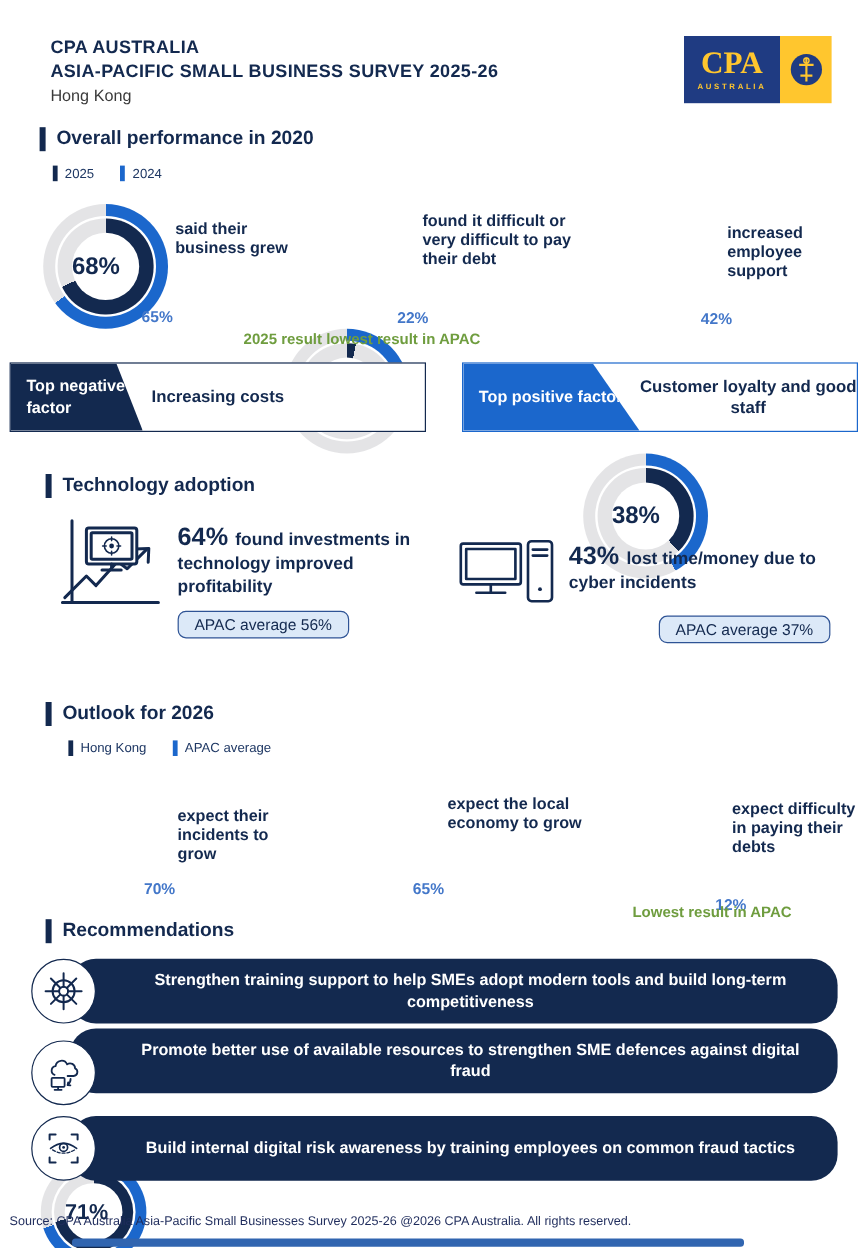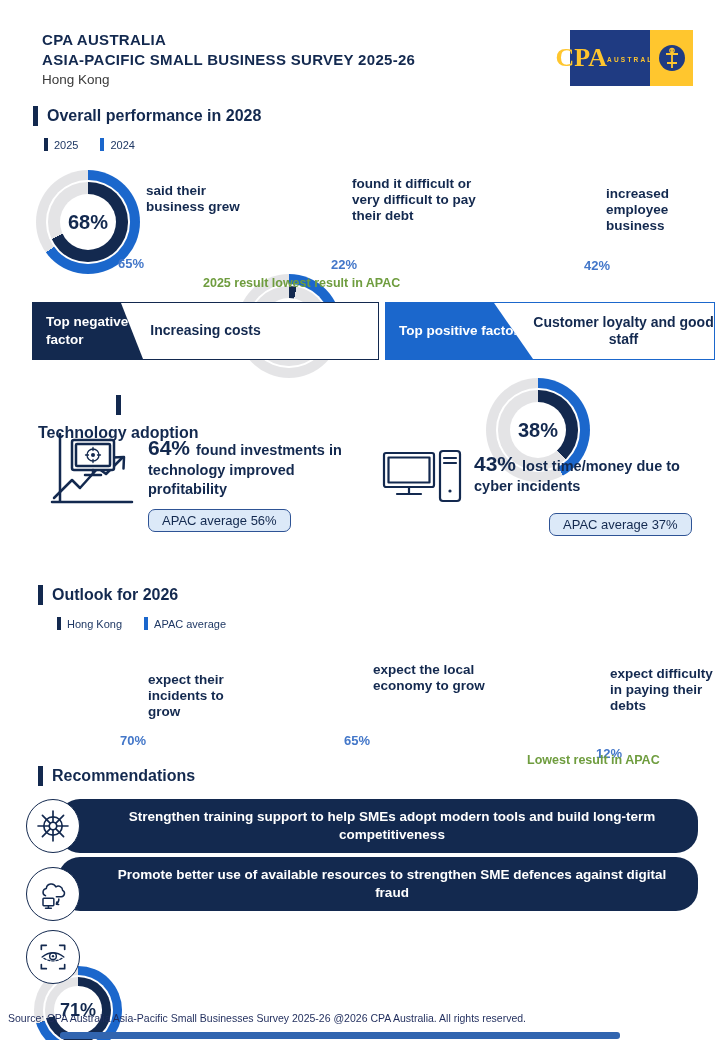--- a/index.html
+++ b/index.html
@@ -9,21 +9,21 @@
   }
   *{margin:0;padding:0;box-sizing:border-box;}
   body{font-family:"Liberation Sans","DejaVu Sans",sans-serif;background:#fff;}
   .page{position:relative;width:720px;height:1040px;background:#fff;overflow:hidden;}
   .abs{position:absolute;}
 
   
   .h-title{font-size:15px;font-weight:bold;color:var(--navy);line-height:1.3;letter-spacing:.3px;}
   .region{font-size:13.5px;color:#3a3a3a;margin-top:3px;}
   .logo{display:flex;}
-  .logo-left{width:80px;height:56px;background:var(--logo-navy);display:flex;flex-direction:row;align-items:center;justify-content:center;}
+  .logo-left{width:80px;height:56px;background:var(--logo-navy);display:flex;flex-direction:column;align-items:center;justify-content:center;}
   .logo-cpa{font-family:"Liberation Serif","DejaVu Serif",serif;font-weight:bold;font-size:26px;color:var(--gold);line-height:1;}
   .logo-aus{font-size:6.5px;letter-spacing:2.2px;color:var(--gold);margin-top:3px;font-weight:bold;}
   .logo-right{width:43px;height:56px;background:var(--gold);display:flex;align-items:center;justify-content:center;}
 
   
   .sec-h{display:flex;align-items:center;gap:9px;}
   .sec-bar{width:5px;height:20px;background:var(--navy);}
   .sec-title{font-size:16px;font-weight:bold;color:var(--navy);}
 
   
@@ -32,30 +32,30 @@
   .leg-swatch{width:4px;height:13px;}
   .leg-label{font-size:11px;color:#1F3864;}
 
   
   .donut{position:relative;border-radius:50%;
     background:conic-gradient(var(--blue) calc(var(--outer-deg)*1deg),var(--gray) 0);}
   .donut .gap{position:absolute;inset:10%;background:#fff;border-radius:50%;}
   .donut .inner{position:absolute;inset:12%;border-radius:50%;
     background:conic-gradient(var(--navy) calc(var(--inner-deg)*1deg),var(--gray) 0);}
   .donut .hole{position:absolute;inset:23%;background:#fff;border-radius:50%;
-    display:flex;align-items:center;justify-content:center;}
+    display:flex;align-items:center;justify-content:flex-start;}
   .pct-big{font-weight:bold;color:var(--navy);font-size:20px;}
   .d-sm .pct-big{font-size:18px;}
   .caption{font-size:13.5px;font-weight:bold;color:var(--navy);line-height:1.2;}
   .secondary{font-size:13px;font-weight:bold;color:var(--sec-blue);}
   .note{font-size:12.5px;font-weight:bold;color:var(--green);white-space:nowrap;}
 
   
   .factor{height:58px;background:#fff;position:absolute;}
-  .factor-neg{border:1.5px solid var(--navy);margin-left:24px;}
+  .factor-neg{border:1.5px solid var(--navy);}
   .factor-pos{border:1.5px solid var(--blue);}
   .flag{position:absolute;left:0;top:0;bottom:0;display:flex;align-items:center;}
   .flag-neg{width:110px;background:var(--navy);clip-path:polygon(0 0,80% 0,100% 100%,0 100%);}
   .flag-pos{width:147px;background:var(--blue);clip-path:polygon(0 0,73.5% 0,100% 100%,0 100%);}
   .flag-label{color:#fff;font-weight:bold;font-size:13.5px;line-height:1.3;padding-left:13px;}
   .factor-value{position:absolute;top:0;bottom:0;display:flex;align-items:center;justify-content:center;
     font-weight:bold;font-size:14px;color:var(--navy);text-align:center;line-height:1.25;}
 
   
   .tech-text{font-size:14.5px;font-weight:bold;color:var(--navy);line-height:1.3;}
@@ -93,21 +93,21 @@
       <svg width="34" height="44" viewBox="0 0 34 44">
         <circle cx="17" cy="22" r="13" fill="#1F3B82"></circle>
         <path d="M17 12 V32 M11 18 H23 M12 27 H22" stroke="#FFC62E" stroke-width="1.8" fill="none"></path>
         <circle cx="17" cy="14.5" r="2.2" fill="none" stroke="#FFC62E" stroke-width="1.2"></circle>
       </svg>
     </div>
   </div>
 
   <div class="abs sec-h" style="left:33px;top:106px;">
     <div class="sec-bar"></div>
-    <div class="sec-title">Overall performance in 2028</div>
+    <div class="sec-title">Overall performance in 2020</div>
   </div>
   <div class="abs legend" style="left:44px;top:138px;">
     <div class="leg-item">
       <div class="leg-swatch" style="background:var(--navy);"></div>
       <div class="leg-label">2025</div>
     </div>
     <div class="leg-item">
       <div class="leg-swatch" style="background:var(--blue);"></div>
       <div class="leg-label">2024</div>
     </div>
@@ -134,37 +134,37 @@
   <div class="abs secondary" style="left:331px;top:257px;text-align:center;">22%</div>
   <div class="abs note" style="left:203px;top:276px;">2025 result lowest result in APAC</div>
 
   <div class="abs donut" style="left: 486px; top: 170px; width: 104px; height: 104px; --outer-deg: 151.20000000000002; --inner-deg: 136.8;">
     <div class="gap"></div>
       <div class="inner"></div>
     <div class="hole">
         <span class="pct-big">38%</span>
       </div>
   </div>
-  <div class="abs caption" style="left:606px;top:186px;width:100px;">increased employee business</div>
+  <div class="abs caption" style="left:606px;top:186px;width:100px;">increased employee support</div>
   <div class="abs secondary" style="left:584px;top:258px;">42%</div>
 
   <div class="factor factor-neg" style="left:8px;top:302px;width:347px;">
     <div class="flag flag-neg">
       <div class="flag-label">Top negative factor</div>
     </div>
     <div class="factor-value" style="left:0;right:0;">Increasing costs</div>
   </div>
   <div class="factor factor-pos" style="left:385px;top:302px;width:330px;">
     <div class="flag flag-pos">
       <div class="flag-label">Top positive factor</div>
     </div>
     <div class="factor-value" style="left:147px;right:0;">Customer loyalty and good staff</div>
   </div>
 
-  <div class="abs sec-h" style="left:38px;top:395px;flex-direction:column;">
+  <div class="abs sec-h" style="left:38px;top:395px;">
     <div class="sec-bar"></div>
     <div class="sec-title">Technology adoption</div>
   </div>
 
   <div class="abs" style="left:46px;top:430px;">
     <svg width="92" height="78" viewBox="0 0 92 78" fill="none" stroke="#13294F" stroke-width="2.5" stroke-linecap="round" stroke-linejoin="round">
       <path d="M14 4 V72 M6 72 H86"></path>
       <path d="M8 68 L26 50 L34 58 L52 38 L60 44 L76 28"></path>
       <path d="M66.5 27.5 L78 27 L77.5 38.5"></path>
       <rect x="26" y="10" width="42" height="30" rx="2" fill="#fff"></rect>
@@ -263,17 +263,20 @@
 
   <div class="rec-circle" style="top:930px;">
     <svg width="40" height="40" viewBox="0 0 48 48" fill="none" stroke="#13294F" stroke-width="2" stroke-linecap="round" stroke-linejoin="round">
       <path d="M10 15 V10 H16 M32 10 H38 V15 M38 33 V38 H32 M16 38 H10 V33"></path>
       <path d="M11 24 Q24 14 37 24" stroke-width="1.7"></path>
       <path d="M13 25.5 Q24 32 35 25.5" stroke-width="1.4" stroke-dasharray="3 2"></path>
       <circle cx="24" cy="23" r="4" stroke-width="1.7"></circle>
       <circle cx="24" cy="23" r="1.4" fill="#13294F" stroke="none"></circle>
     </svg>
   </div>
+  <div class="banner" style="top:930px;">
+    <span>Build internal digital risk awareness by training employees on common fraud tactics</span>
+  </div>
 
   <div class="abs source" style="left:8px;top:1012px;">Source: CPA Australia Asia-Pacific Small Businesses Survey 2025-26 @2026 CPA Australia. All rights reserved.</div>
   <div class="footer-bar"></div>
 
 </div>
 
 </body></html>

